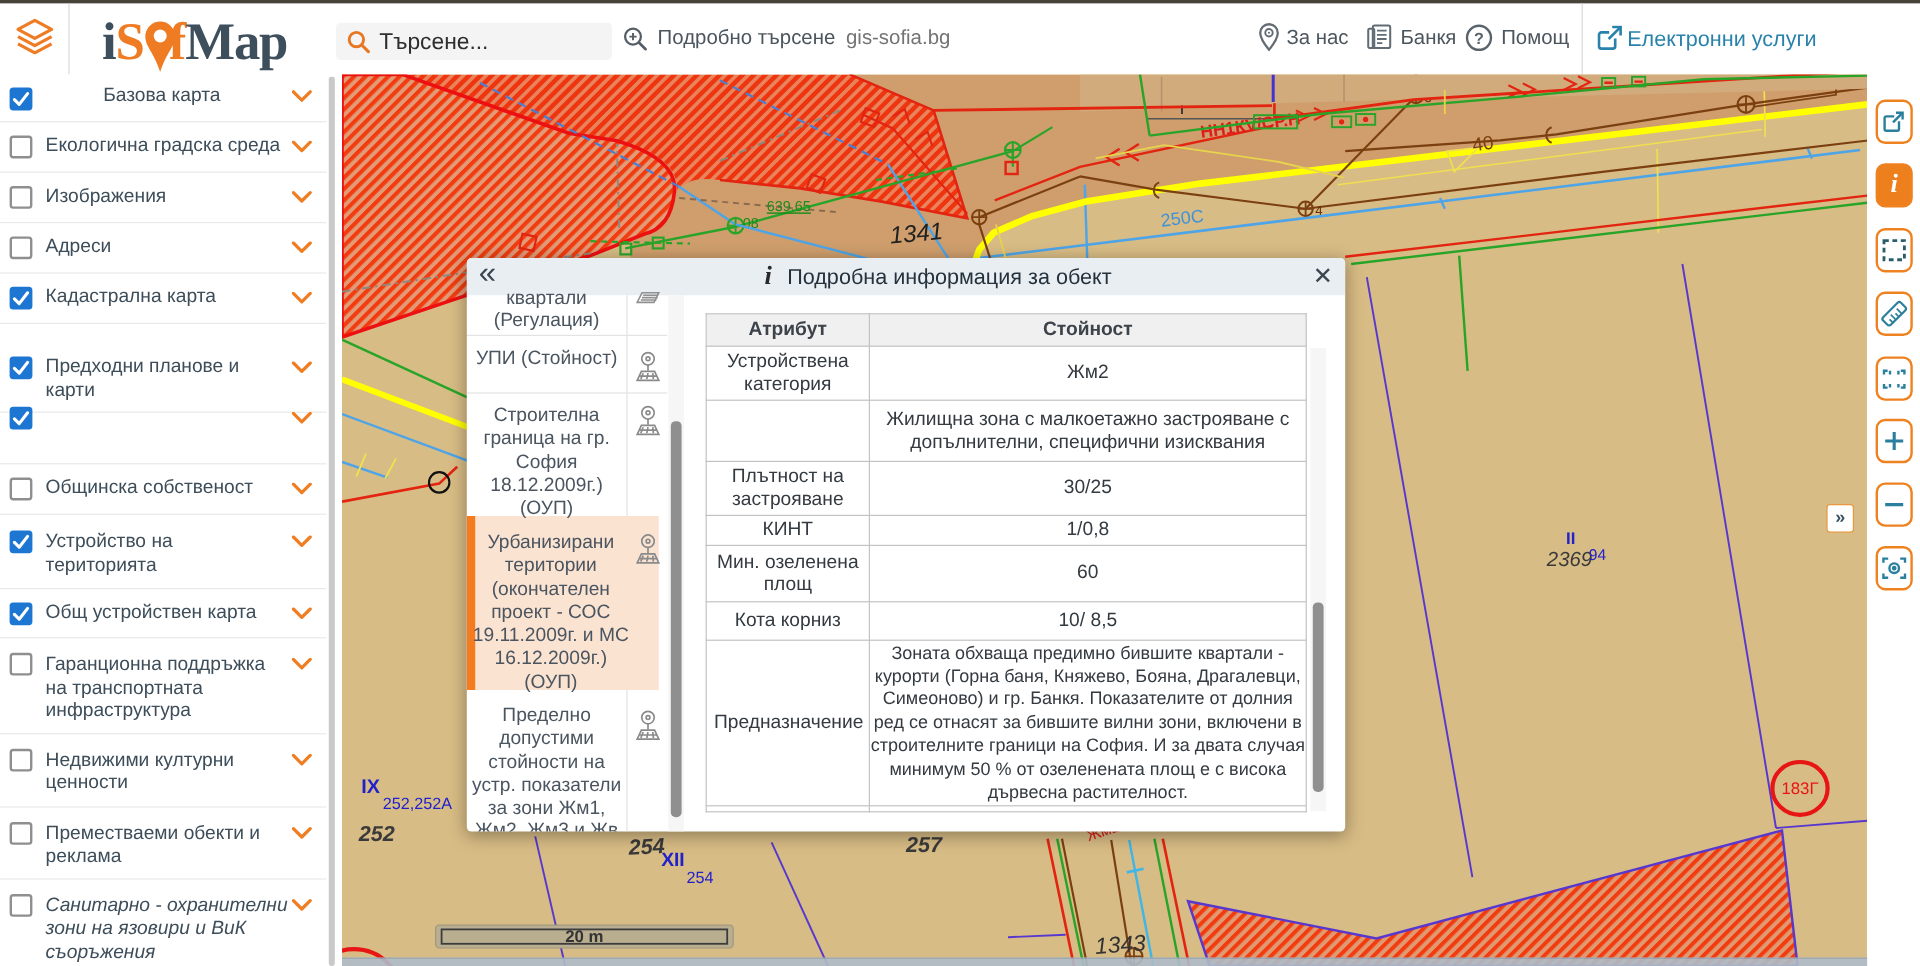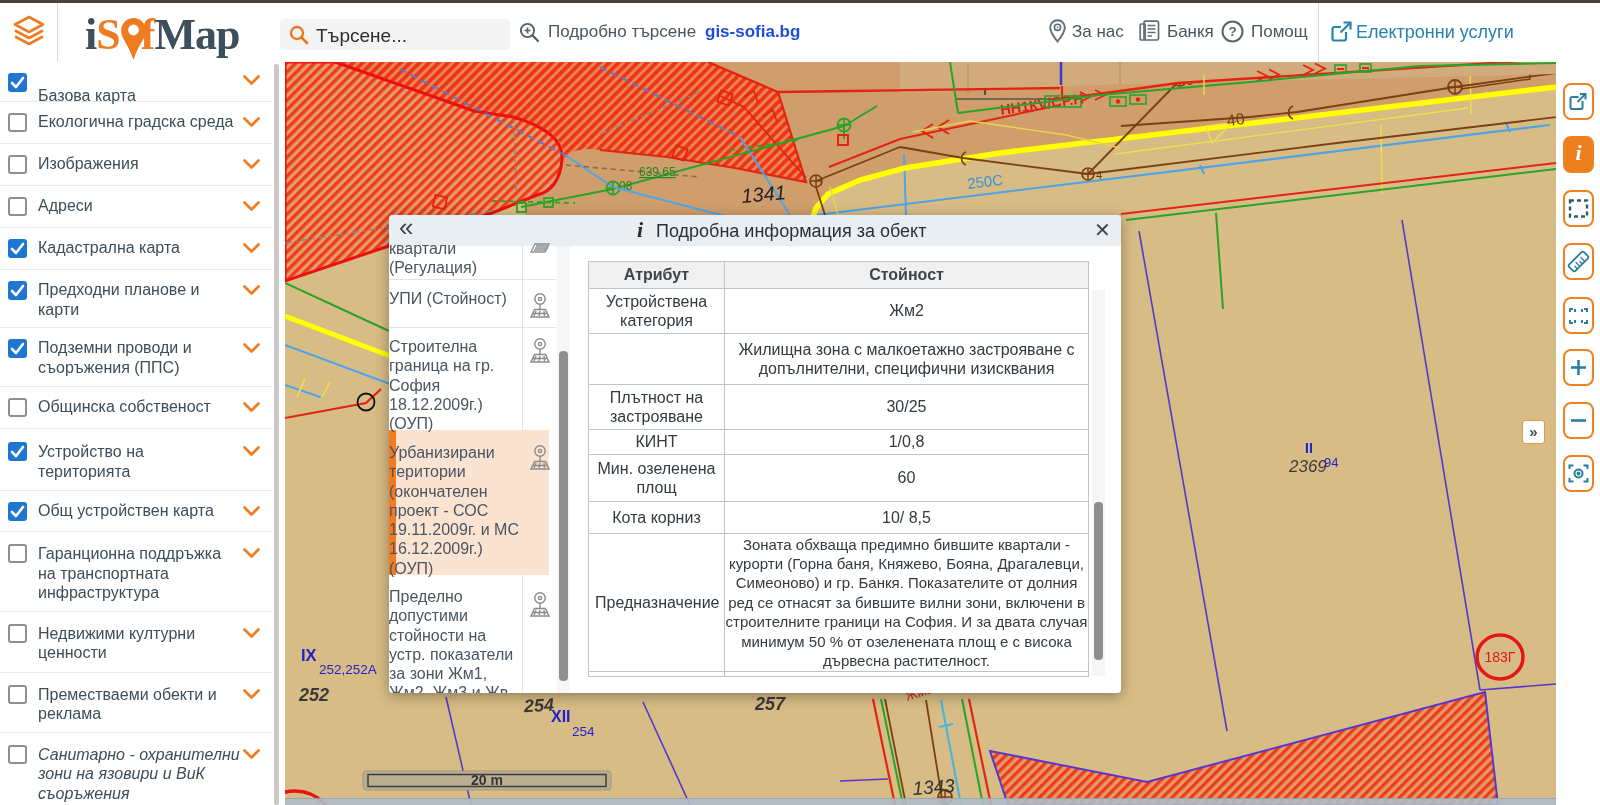--- a/index.html
+++ b/index.html
@@ -34,21 +34,21 @@
 .tbtn { position:absolute; left:1563px; width:31px; height:37px; background:#fff; border:2px solid #ef8220; border-radius:8px; }
 .tbtn.act { background:#ee7f1d; }
 #expand { position:absolute; left:1522px; top:420px; width:23px; height:24px; background:#fff; border:1px solid #e8963f; border-radius:3px; color:#37505c; font-size:15px; font-weight:bold; text-align:center; line-height:22px; letter-spacing:0;}
 
 #dlg { position:absolute; left:389px; top:215px; width:732px; height:478px; background:#fff; border-radius:4px; box-shadow:0 3px 14px rgba(0,0,0,.35); overflow:hidden; }
 #dlghead { position:absolute; left:0; top:0; width:732px; height:31px; background:#e9eef3; border-radius:4px 4px 0 0; }
 #dlghead .back { position:absolute; left:10px; top:-3px; font-size:26px; color:#3c4650; }
 #dlghead .ttl { position:absolute; left:267px; top:6px; font-size:18px; color:#25323c; }
 #dlghead .ii { position:absolute; left:248px; top:2px; font-family:"Liberation Serif",serif; font-style:italic; font-weight:bold; font-size:22px; color:#2a2a2a;}
 #dlghead .cls { position:absolute; left:705px; top:3px; font-size:20px; color:#3c4650; }
-.li { position:absolute; left:0; width:133px; text-align:left; font-size:16px; line-height:19.3px; color:#4a5560; z-index:3; }
+.li { position:absolute; left:0; width:133px; text-align:center; font-size:16px; line-height:19.3px; color:#4a5560; z-index:3; }
 .lipin { position:absolute; left:140px; z-index:3; }
 #dlg .vline { position:absolute; left:133px; width:1px; background:#e3e3e3; z-index:1; }
 #dlg .hline { position:absolute; left:0; width:167px; height:1px; background:#e3e3e3; }
 #hl { position:absolute; left:0; top:215px; width:160px; height:145px; background:#fbe3d2; border-left:7px solid #f47b20; z-index:2; }
 
 #lsb { position:absolute; left:168px; top:31px; width:13px; height:447px; background:#f6f6f6; }
 #lsb .th { position:absolute; left:2px; top:105px; width:9px; height:330px; background:#8f8f8f; border-radius:4px;}
 
 #tbl { position:absolute; left:199px; top:46px; width:501px; table-layout:fixed; border-collapse:collapse; font-size:16px; color:#333a40; }
 #tbl td { border:1px solid #c3c3c3; text-align:center; vertical-align:middle; line-height:19.5px; padding:2px 6px;}
@@ -81,21 +81,21 @@
     </svg>
     <div class="txt">Търсене...</div>
   </div>
   <svg class="hico" style="left:519px; top:19px" width="21" height="21" viewBox="0 0 21 21">
     <circle cx="8.5" cy="8.5" r="6.6" fill="none" stroke="#555e66" stroke-width="1.9"></circle>
     <line x1="13.4" y1="13.4" x2="19" y2="19" stroke="#555e66" stroke-width="2.2" stroke-linecap="round"></line>
     <line x1="5.5" y1="8.5" x2="11.5" y2="8.5" stroke="#555e66" stroke-width="1.6"></line>
     <line x1="8.5" y1="5.5" x2="8.5" y2="11.5" stroke="#555e66" stroke-width="1.6"></line>
   </svg>
   <div class="hnav" style="left:548px;">Подробно търсене</div>
-  <div class="hnav" style="left:705px; color:#1d4ed8; font-weight:bold;">gis-sofia.bg</div>
+  <div class="hnav" style="left:705px; color:#737373; font-weight:normal;">gis-sofia.bg</div>
   <svg class="hico" style="left:1049px; top:16px" width="17" height="24" viewBox="0 0 17 24">
     <path d="M8.5 1.2 C4.4 1.2 1.2 4.4 1.2 8.5 C1.2 13.5 8.5 22.5 8.5 22.5 C8.5 22.5 15.8 13.5 15.8 8.5 C15.8 4.4 12.6 1.2 8.5 1.2 Z" fill="none" stroke="#626c74" stroke-width="1.9"></path>
     <circle cx="8.5" cy="8.3" r="3.1" fill="none" stroke="#626c74" stroke-width="1.6"></circle>
     <circle cx="8.5" cy="8.3" r="0.9" fill="#626c74"></circle>
   </svg>
   <div class="hnav" style="left:1072px;">За нас</div>
   <svg class="hico" style="left:1139px; top:17px" width="21" height="22" viewBox="0 0 21 22">
     <rect x="1.2" y="4" width="5" height="16" rx="1" fill="none" stroke="#626c74" stroke-width="1.7"></rect>
     <rect x="5" y="1.2" width="14.5" height="18.8" rx="1.5" fill="none" stroke="#626c74" stroke-width="1.7"></rect>
     <line x1="8.5" y1="5.5" x2="16.5" y2="5.5" stroke="#626c74" stroke-width="1.5"></line>
@@ -115,21 +115,21 @@
     <path d="M12.5 1.5 H19.5 V8.5" fill="none" stroke="#2982ab" stroke-width="2.2"></path>
     <line x1="19" y1="2" x2="9.5" y2="11.5" stroke="#2982ab" stroke-width="2.2"></line>
   </svg>
   <div class="hnav" id="elus" style="left:1356px;">Електронни услуги</div>
 </div>
 <div id="sidebar">
   <div class="row" style="top:0; height:39.5px;">
       <span class="cb on"><svg width="19" height="19" viewBox="0 0 19 19">
           <polyline points="4,10 8,14 15,5" fill="none" stroke="#fff" stroke-width="2.6" stroke-linecap="round" stroke-linejoin="round"></polyline>
         </svg></span>
-      <div class="lbl" style="top:24px;">Базова карта</div>
+      <div class="lbl" style="top:8px;margin-left:48px;">Базова карта</div>
       <svg class="chev" style="top:13px" width="17" height="11" viewBox="0 0 17 11">
         <polyline points="1.5,1.5 8.5,8.5 15.5,1.5" fill="none" stroke="#ef7d22" stroke-width="2.7" stroke-linecap="round" stroke-linejoin="round"></polyline>
       </svg>
     </div>
   <div class="row" style="top:39.5px; height:42px;">
       <span class="cb off"></span>
       <div class="lbl" style="width:225px;">Екологична градска среда</div>
       <svg class="chev" width="17" height="11" viewBox="0 0 17 11">
         <polyline points="1.5,1.5 8.5,8.5 15.5,1.5" fill="none" stroke="#ef7d22" stroke-width="2.7" stroke-linecap="round" stroke-linejoin="round"></polyline>
       </svg>
@@ -150,34 +150,33 @@
     </div>
   <div class="row" style="top:166px; height:42px;">
       <span class="cb on"><svg width="19" height="19" viewBox="0 0 19 19">
           <polyline points="4,10 8,14 15,5" fill="none" stroke="#fff" stroke-width="2.6" stroke-linecap="round" stroke-linejoin="round"></polyline>
         </svg></span>
       <div class="lbl">Кадастрална карта</div>
       <svg class="chev" width="17" height="11" viewBox="0 0 17 11">
         <polyline points="1.5,1.5 8.5,8.5 15.5,1.5" fill="none" stroke="#ef7d22" stroke-width="2.7" stroke-linecap="round" stroke-linejoin="round"></polyline>
       </svg>
     </div>
-  <div class="row" style="top:208px; height:58px;padding-left:16px;">
+  <div class="row" style="top:224px; height:58px;padding-left:16px;">
       <span class="cb on"><svg width="19" height="19" viewBox="0 0 19 19">
           <polyline points="4,10 8,14 15,5" fill="none" stroke="#fff" stroke-width="2.6" stroke-linecap="round" stroke-linejoin="round"></polyline>
         </svg></span>
       <div class="lbl">Предходни планове и<br>карти</div>
       <svg class="chev" width="17" height="11" viewBox="0 0 17 11">
         <polyline points="1.5,1.5 8.5,8.5 15.5,1.5" fill="none" stroke="#ef7d22" stroke-width="2.7" stroke-linecap="round" stroke-linejoin="round"></polyline>
       </svg>
     </div>
   <div class="row" style="top:266px; height:59px;">
       <span class="cb on"><svg width="19" height="19" viewBox="0 0 19 19">
           <polyline points="4,10 8,14 15,5" fill="none" stroke="#fff" stroke-width="2.6" stroke-linecap="round" stroke-linejoin="round"></polyline>
         </svg></span>
-      <div class="lbl">Подземни проводи и<br>съоръжения (ППС)</div>
       <svg class="chev" width="17" height="11" viewBox="0 0 17 11">
         <polyline points="1.5,1.5 8.5,8.5 15.5,1.5" fill="none" stroke="#ef7d22" stroke-width="2.7" stroke-linecap="round" stroke-linejoin="round"></polyline>
       </svg>
     </div>
   <div class="row" style="top:325px; height:42px;">
       <span class="cb off"></span>
       <div class="lbl">Общинска собственост</div>
       <svg class="chev" width="17" height="11" viewBox="0 0 17 11">
         <polyline points="1.5,1.5 8.5,8.5 15.5,1.5" fill="none" stroke="#ef7d22" stroke-width="2.7" stroke-linecap="round" stroke-linejoin="round"></polyline>
       </svg>

